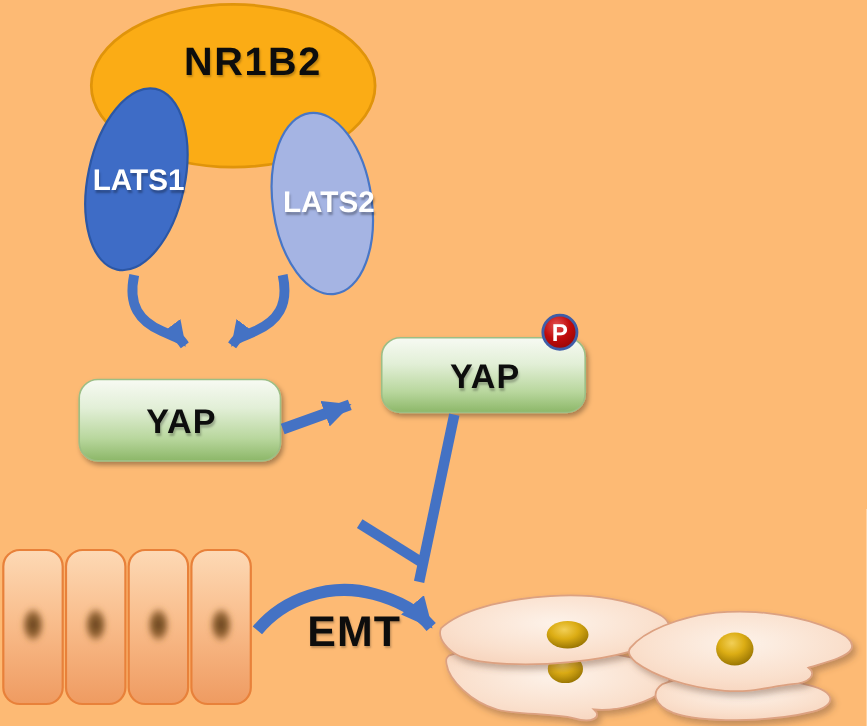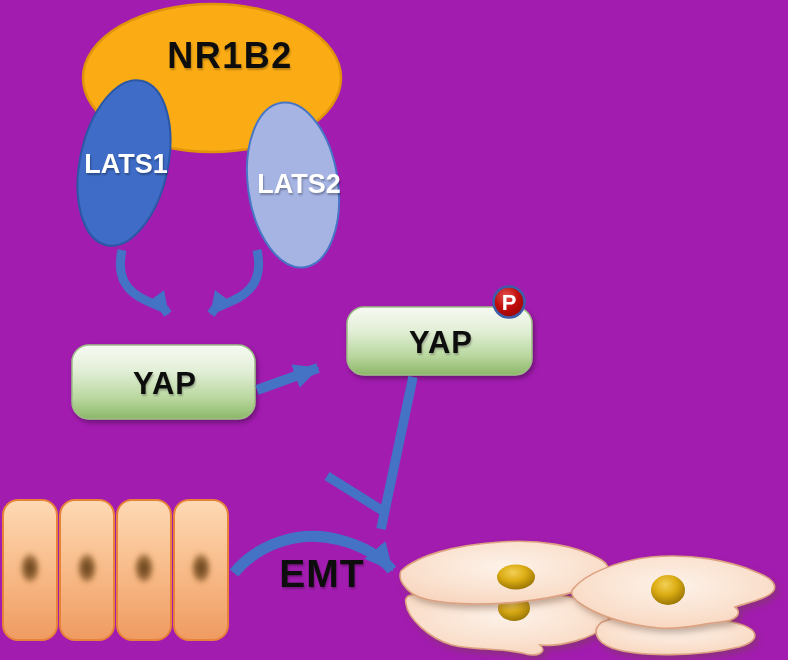--- a/index.html
+++ b/index.html
@@ -1,19 +1,19 @@
 <!DOCTYPE html>
 <html><head>
 <meta charset="utf-8">
 <style>
   html,body{margin:0;padding:0;background:#ffffff;}
   .canvas{
     position:relative;
     width:788px;height:660px;
-    background:#a21caf;
+    background:#fdba74;
     overflow:hidden;
     font-family:"Liberation Sans", sans-serif;
   }
   svg{display:block;}
   text{font-family:"Liberation Sans", sans-serif;}
   .node-label{font-weight:bold; fill:#0d0d0d;}
   .node-label-shadow{text-shadow:1px 2px 2px rgba(0,0,0,0.25);}
   .white-label{font-weight:bold; fill:#ffffff; text-shadow:1px 2px 2px rgba(0,0,0,0.3);}
 </style>
 </head>

